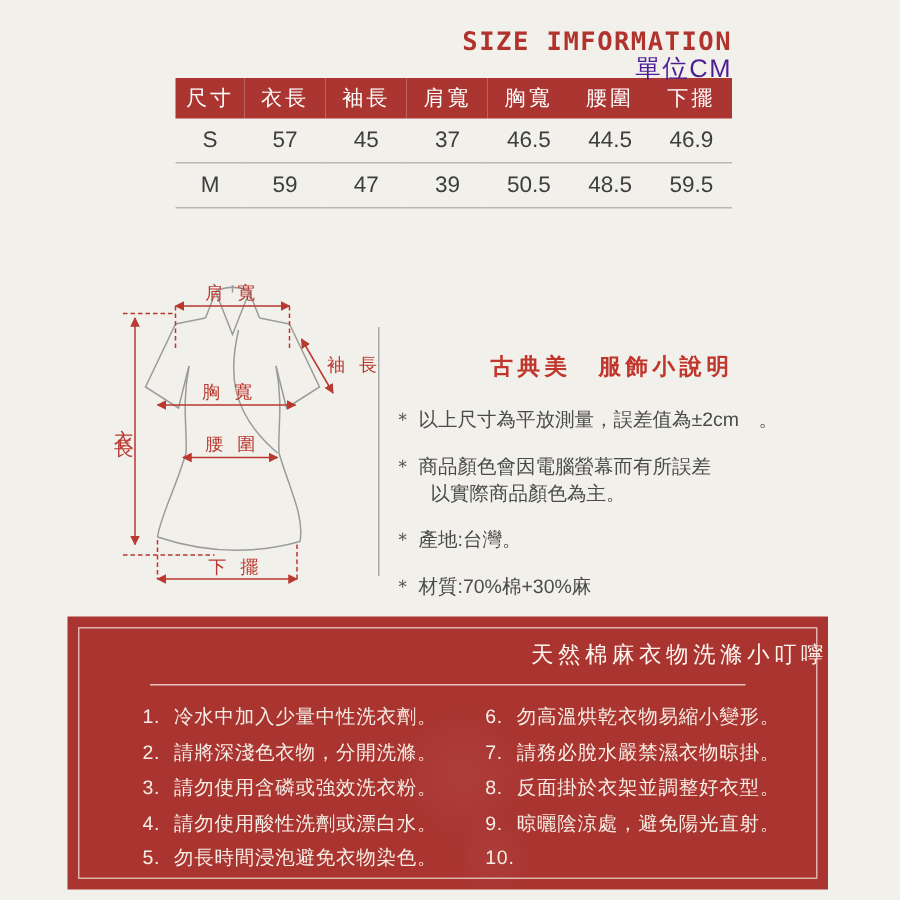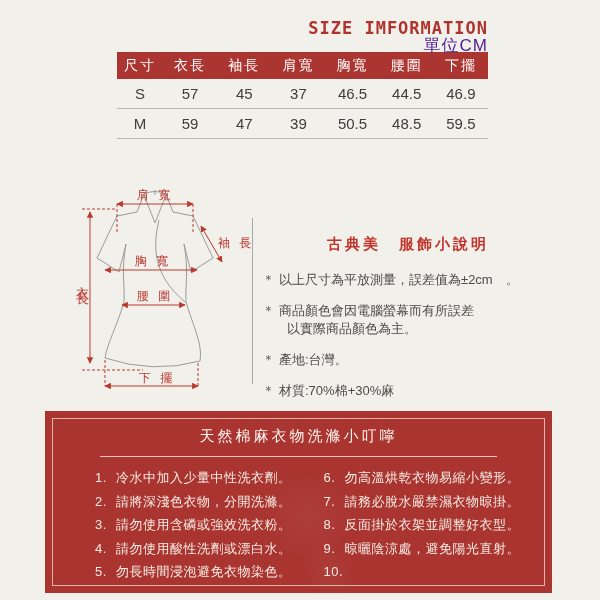--- a/index.html
+++ b/index.html
@@ -52,21 +52,21 @@
       radial-gradient(circle 70px at 52% 58%, rgba(255,255,255,0.05), rgba(255,255,255,0) 70%),
       radial-gradient(circle 40px at 56% 88%, rgba(255,255,255,0.05), rgba(255,255,255,0) 70%),
       #a93430;
   }
   .care-inner-border{
     position:absolute;left:7px;top:7px;right:7px;bottom:7px;
     border:1px solid rgba(246,222,212,0.75);pointer-events:none;
   }
   .care-content{position:relative;padding-top:16px;}
   .care-heading{
-    text-align:center;color:#fdf5ee;font-size:15px;letter-spacing:3px;font-weight:400;
+    text-align:right;color:#fdf5ee;font-size:15px;letter-spacing:3px;font-weight:400;
   }
   .care-divider{height:1px;background:rgba(255,240,234,0.75);margin:10px 55px 0 55px;}
   .care-columns{display:flex;padding:9px 0 0 50px;}
   .care-col{width:233px;display:flex;flex-direction:column;}
   .care-item{display:flex;color:#f6ece4;font-size:13px;line-height:23.5px;letter-spacing:0.5px;}
   .care-num{width:21px;flex:none;}
   
   .shirt-stroke{stroke:#9b9b9b;stroke-width:1;fill:none;}
   .meas{stroke:#b9382f;stroke-width:1;fill:none;}
   .meas-dash{stroke:#b9382f;stroke-width:1;fill:none;stroke-dasharray:3,2;}

